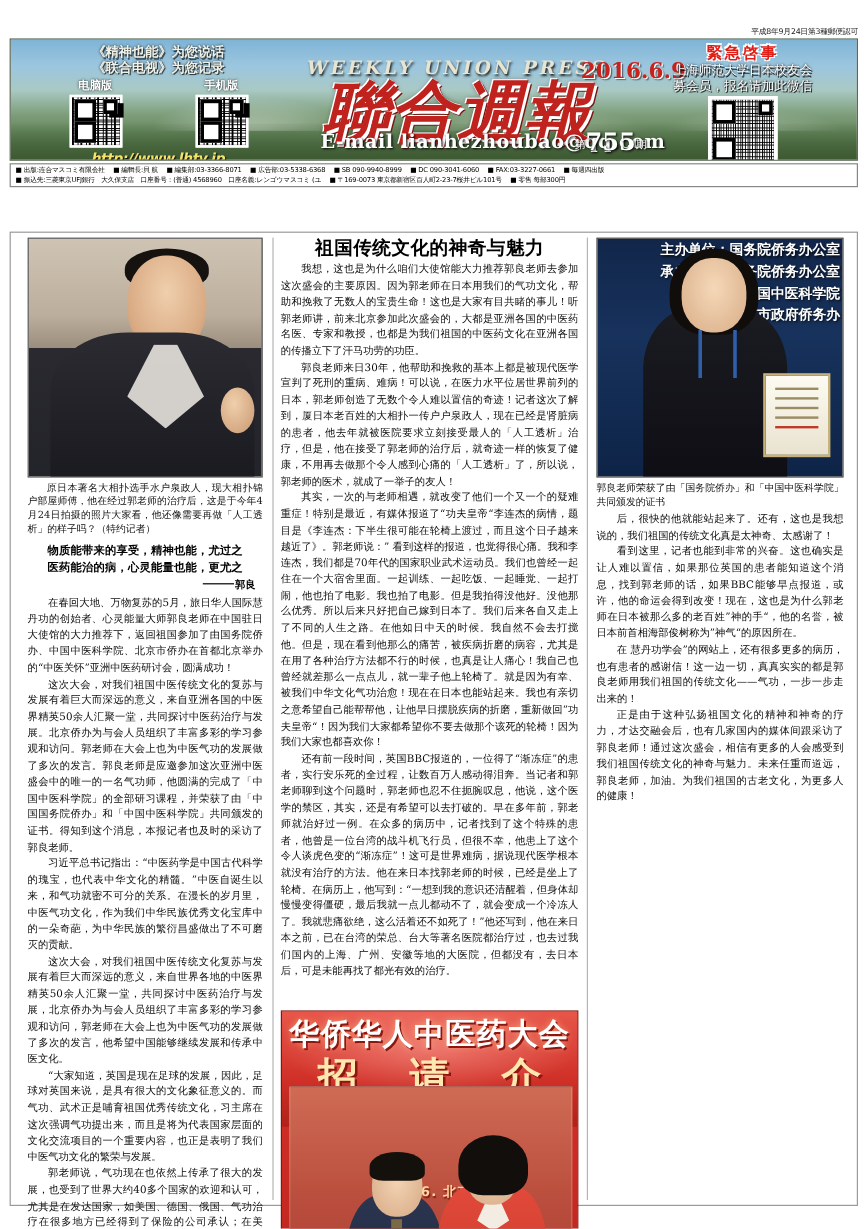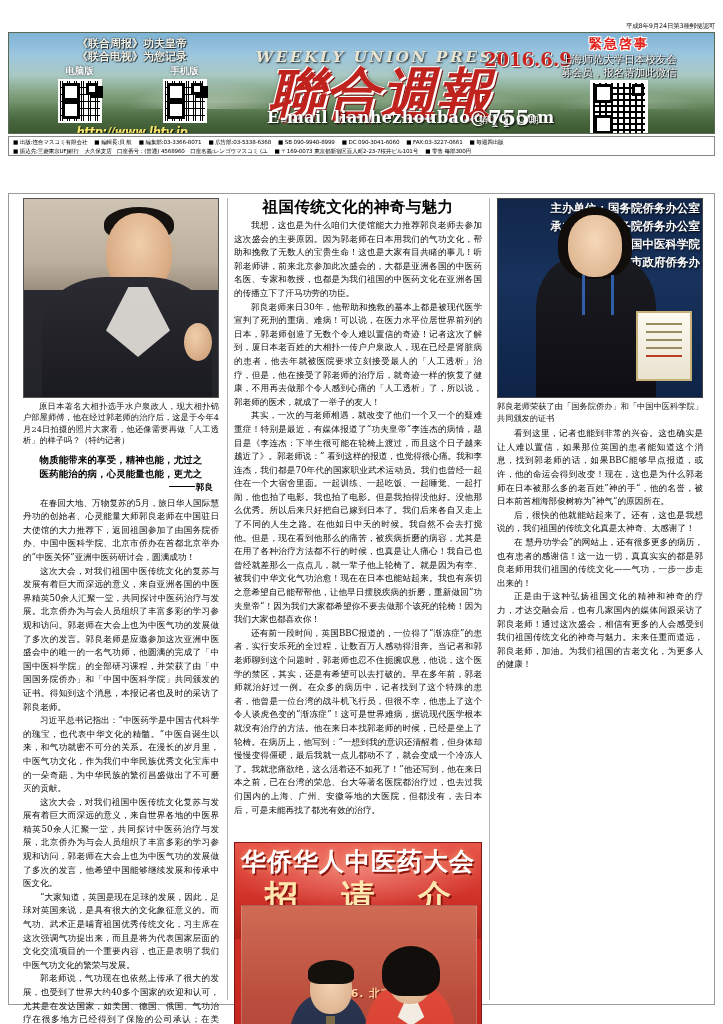--- a/index.html
+++ b/index.html
@@ -630,21 +630,21 @@
 
 <div class="page">
 
   <div class="postal-line">平成8年9月24日第3種郵便認可</div>
 
   <div class="masthead">
     <div class="mast-mountains"></div>
     <div class="mast-grass"></div>
 
     <div class="mast-left">
-      <div class="mast-slogan">《联合周报》功夫皇帝</div>
+      <div class="mast-slogan">《精神也能》为您说话</div>
       <div class="mast-slogan">《联合电视》为您记录</div>
       <div class="mast-qr-labels">
         <span>电脑版</span>
         <span>手机版</span>
       </div>
       <div class="mast-qr-row">
         <div class="qr">
             <span class="qr-inner"></span>
           </div>
         <div class="qr">
@@ -757,21 +757,21 @@
         <div class="cert-banner-line cb4">北京市政府侨务办</div>
         <div class="man-body"></div>
         <div class="man-hair"></div>
         <div class="man-head"></div>
         <div class="lanyard"></div>
         <div class="cert-doc"></div>
       </div>
       <div class="cert-caption">郭良老师荣获了由「国务院侨办」和「中国中医科学院」共同颁发的证书</div>
 
       <div class="bodytext">
+        <p>后，很快的他就能站起来了。还有，这也是我想说的，我们祖国的传统文化真是太神奇、太感谢了！</p>
         <p>看到这里，记者也能到非常的兴奋。这也确实是让人难以置信，如果那位英国的患者能知道这个消息，找到郭老师的话，如果BBC能够早点报道，或许，他的命运会得到改变！现在，这也是为什么郭老师在日本被那么多的老百姓”神的手“，他的名誉，被日本前首相海部俊树称为”神气“的原因所在。</p>
-        <p>后，很快的他就能站起来了。还有，这也是我想说的，我们祖国的传统文化真是太神奇、太感谢了！</p>
         <p>在 慧丹功学会”的网站上，还有很多更多的病历，也有患者的感谢信！这一边一切，真真实实的都是郭良老师用我们祖国的传统文化——气功，一步一步走出来的！</p>
         <p>正是由于这种弘扬祖国文化的精神和神奇的疗力，才达交融会后，也有几家国内的媒体间跟采访了郭良老师！通过这次盛会，相信有更多的人会感受到我们祖国传统文化的神奇与魅力。未来任重而道远，郭良老师，加油。为我们祖国的古老文化，为更多人的健康！</p>
       </div>
     </div>
 
   </div>
 </div>
 
 </body></html>

